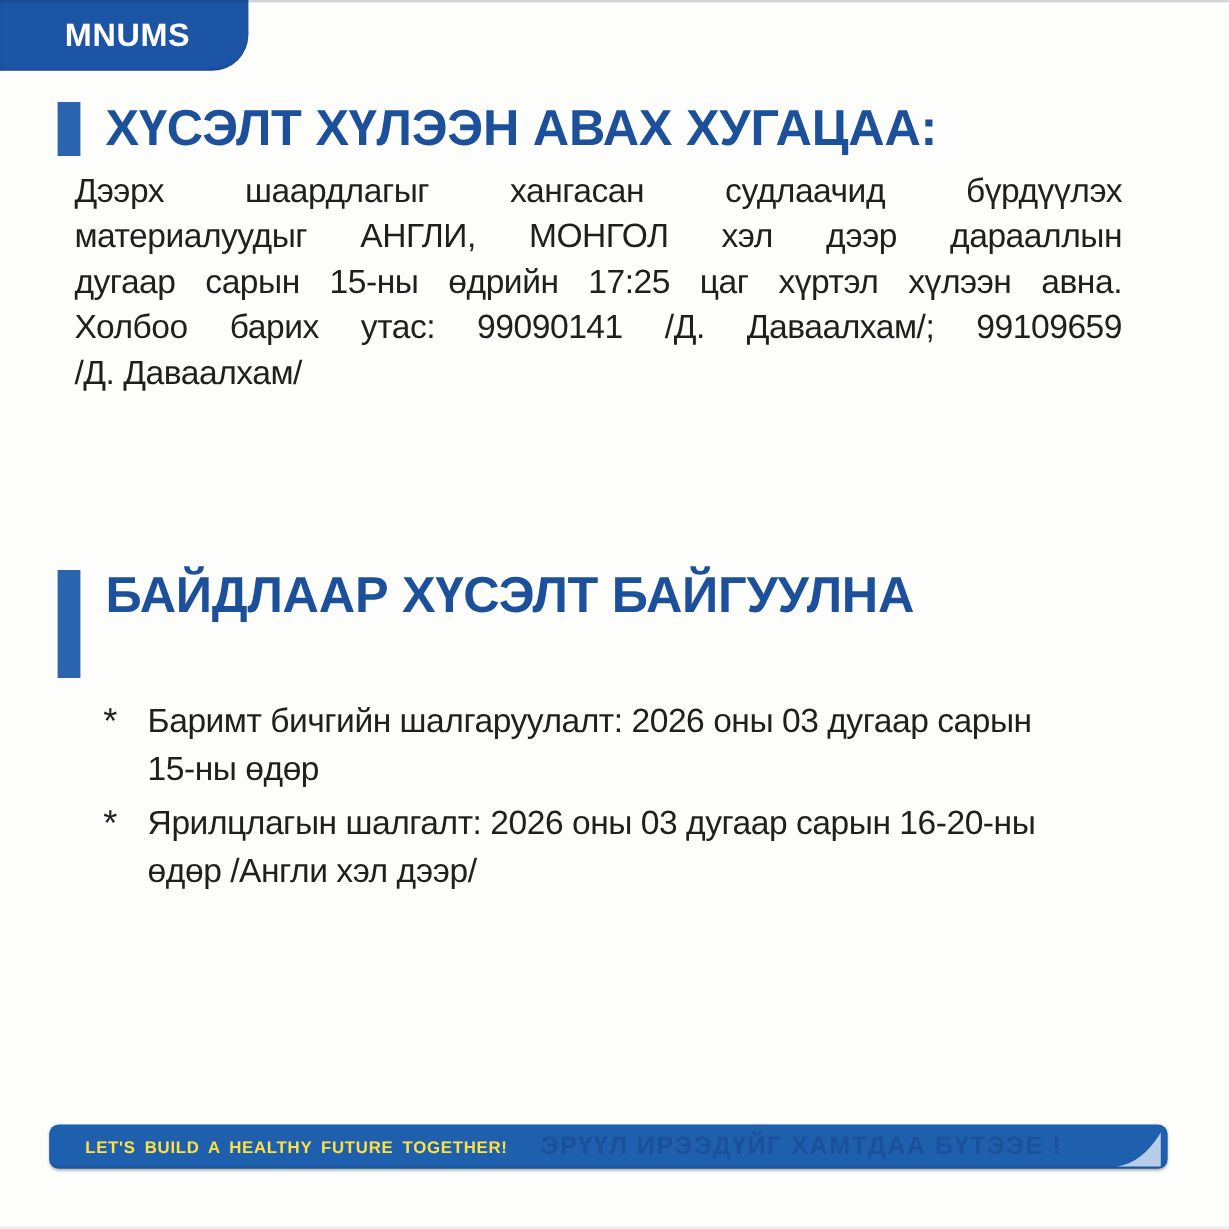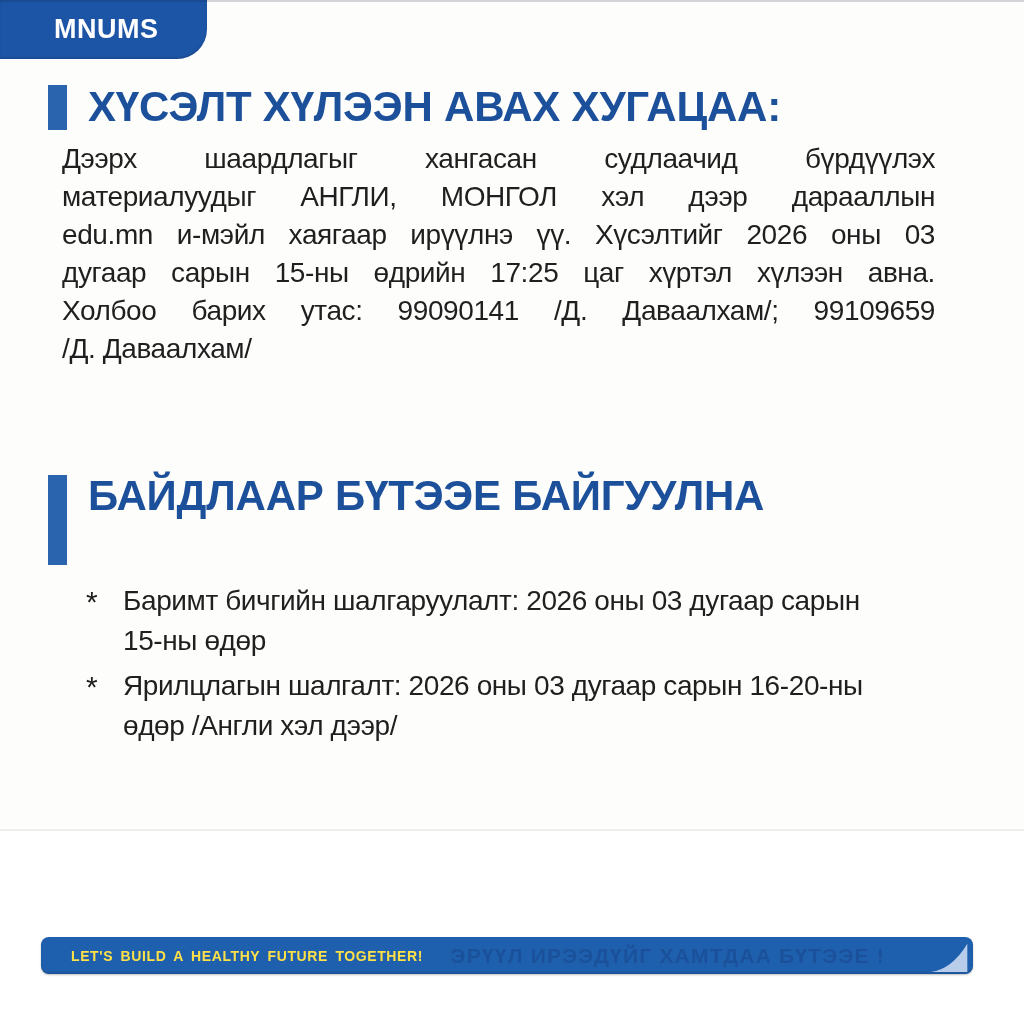--- a/index.html
+++ b/index.html
@@ -14,21 +14,21 @@
   * { box-sizing: border-box; }
   html, body { margin: 0; padding: 0; }
   body {
     width: 1024px; height: 1024px;
     background: #ffffff;
     font-family: "Liberation Sans", "DejaVu Sans", sans-serif;
     overflow: hidden;
   }
   .page {
     position: relative;
-    width: 1024px; height: 831px;
+    width: 1024px; height: 1024px;
     background: #fdfdfc;
   }
   .edge-top {
     position: absolute; top: 0; left: 0; right: 0; height: 2px;
     background: rgba(15, 25, 50, 0.18);
     z-index: 5;
   }
   .edge-bottom {
     position: absolute; bottom: 0; left: 0; right: 0; height: 2px;
     background: rgba(0, 0, 0, 0.06);
@@ -157,30 +157,29 @@
   </div>
 
   <div class="h-row">
     <span class="h-bar"></span>
     <h1>ХҮСЭЛТ ХҮЛЭЭН АВАХ ХУГАЦАА:</h1>
   </div>
 
   <div class="para">
     <div class="pline just">Дээрх шаардлагыг хангасан судлаачид бүрдүүлэх</div>
     <div class="pline just">материалуудыг АНГЛИ, МОНГОЛ хэл дээр дарааллын</div>
-    <div class="pline just">edu.mn и-мэйл хаягаар ирүүлнэ үү. Хүсэлтийг 2026 оны 03</div>
     <div class="pline just">дугаар сарын 15-ны өдрийн 17:25 цаг хүртэл хүлээн авна.</div>
     <div class="pline just">Холбоо барих утас: 99090141 /Д. Даваалхам/; 99109659</div>
     <div class="pline">/Д. Даваалхам/</div>
   </div>
 
   <div class="h-row2">
     <span class="h-bar tall"></span>
     <div class="h2lines">
-      <h2>БАЙДЛААР БҮТЭЭЕ БАЙГУУЛНА</h2>
+      <h2>БАЙДЛААР ХҮСЭЛТ БАЙГУУЛНА</h2>
     </div>
   </div>
 
   <ul class="bullets">
     <li class="bullet">
       <span class="marker">*</span>
       <div class="btext">
         <div>Баримт бичгийн шалгаруулалт: 2026 оны 03 дугаар сарын</div>
         <div>15-ны өдөр</div>
       </div>

